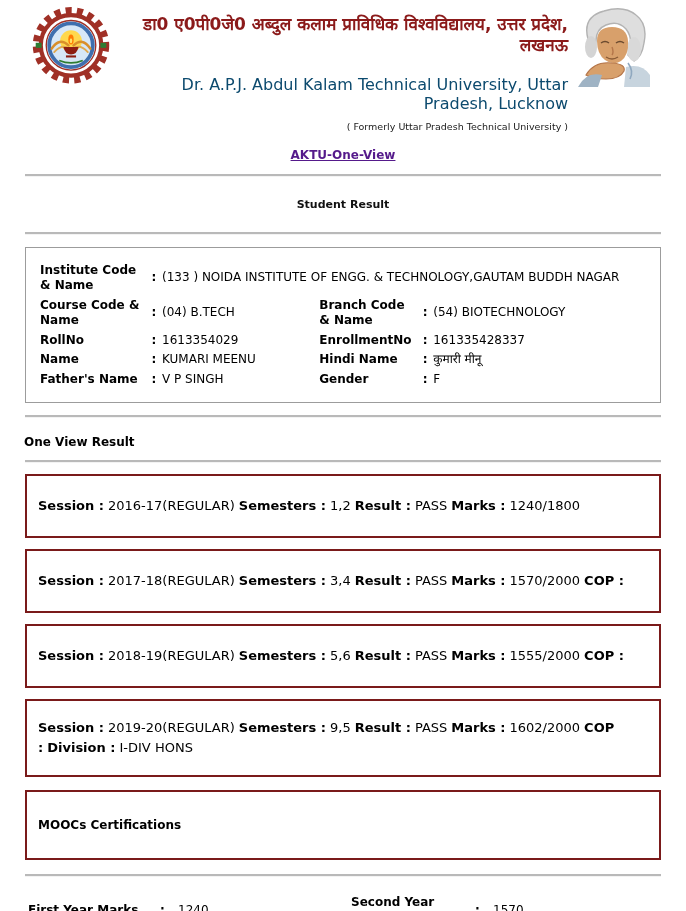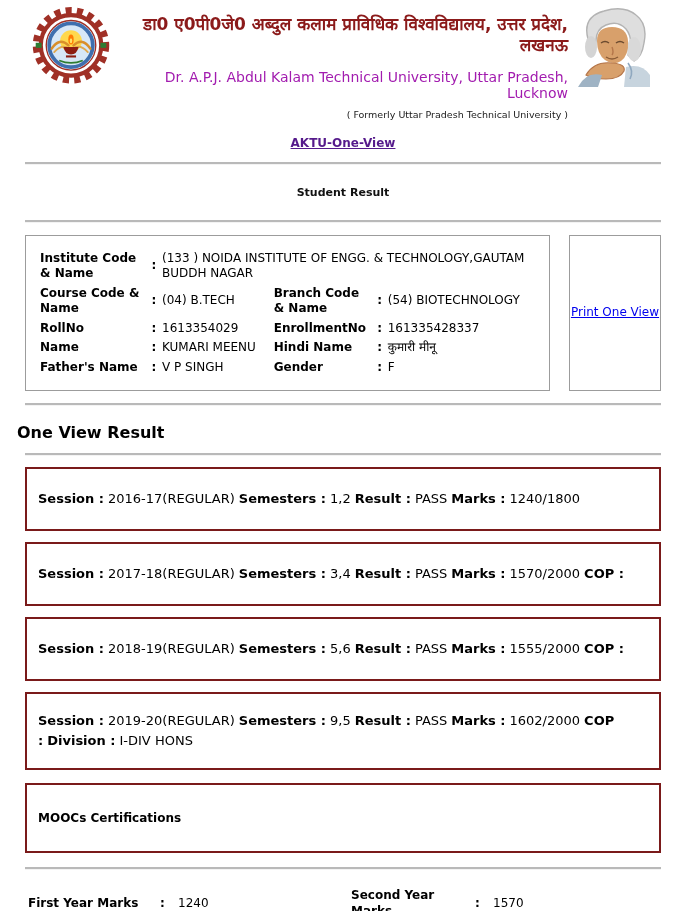--- a/index.html
+++ b/index.html
@@ -9,21 +9,21 @@
     font-family: "DejaVu Sans", "Liberation Sans", sans-serif;
     font-size: 12px;
     color: #000;
   }
   
   .header { display: flex; align-items: flex-start; padding: 5px 26px 0 26px; }
   .logo-wrap { width: 92px; flex: 0 0 92px; }
   .photo-wrap { width: 92px; flex: 0 0 92px; }
   .header-center { flex: 1; text-align: right; padding-top: 9px; }
   .title-hi { color: #8b1a1a; font-size: 17px; font-weight: bold; line-height: 1.25; }
-  .title-en { color: #a21caf; font-size: 14px; margin-top: 12px; }
+  .title-en { color: #0c4a6e; font-size: 16px; margin-top: 18px; }
   .subtitle  { color: #1a1a1a; font-size: 9.5px; margin-top: 8px; }
   .nav-line { text-align: center; margin: 16px 0 12px 0; }
   .nav-line a { color: #551a8b; font-weight: bold; font-size: 12px; text-decoration: underline; }
 
   hr.divider {
     border: none; height: 0;
     border-top: 2px solid #b9b9b9;
     border-bottom: 1px solid #f3f3f3;
     margin: 0 25px;
   }
@@ -38,21 +38,21 @@
   .info-table td.lbl  { font-weight: bold; width: 110px; }
   .info-table td.lbl2 { font-weight: bold; width: 102px; }
   .info-table td.col  { font-weight: bold; width: 12px; text-align: center; }
   .info-table td.val  { }
   .info-print {
     border: 1px solid #9c9c9c; width: 92px; flex: 0 0 92px;
     display: flex; align-items: center; justify-content: center; text-align: center;
   }
   .info-print a { color: #0000ee; font-size: 12px; text-decoration: underline; line-height: 1.4; }
 
-  .section-label { font-weight: bold; font-size: 16px; margin: 17px 25px 11px 17px; }
+  .section-label { font-weight: bold; font-size: 12px; margin: 17px 25px 11px 24px; }
 
   
   .session-box {
     border: 2px solid #7a1a1a; margin: 11px 25px;
     min-height: 64px; display: flex; align-items: center;
     padding: 6px 11px; font-size: 13px; line-height: 1.5;
   }
   .session-box.tall { min-height: 78px; }
   .session-box p { margin: 0; }
   .session-box .b { font-weight: bold; }
@@ -166,23 +166,20 @@
         <td class="lbl">Father's Name</td>
         <td class="col">:</td>
         <td class="val">V P SINGH</td>
         <td class="lbl2">Gender</td>
         <td class="col">:</td>
         <td class="val">F</td>
       </tr>
     </tbody>
       </table>
   </div>
-  <div class="info-print">
-    <a href="#">Print One View</a>
-  </div>
 </div>
 
 <hr class="divider" style="margin-top:12px">
 
 <div class="section-label">One View Result</div>
 
 <hr class="divider">
 
 <div class="session-box">
   <p>

